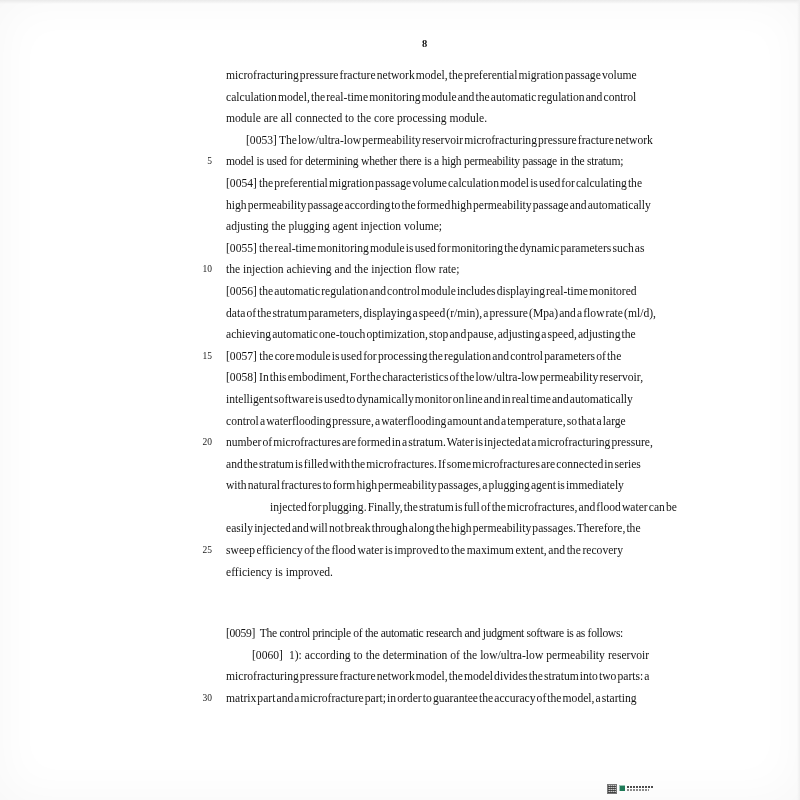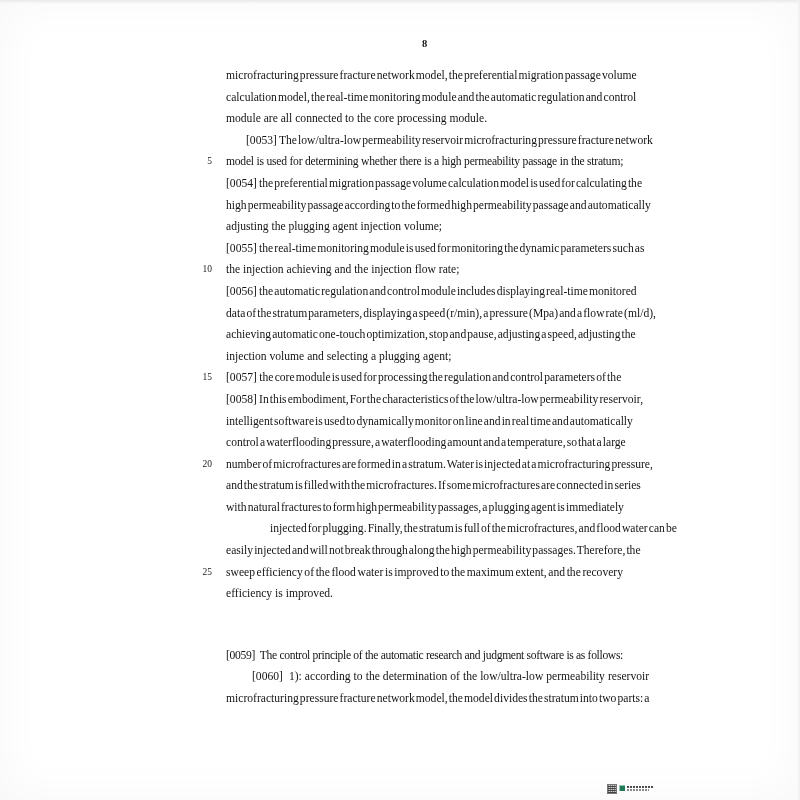--- a/index.html
+++ b/index.html
@@ -140,24 +140,20 @@
   <div class="line">
     <span class="ln"></span>
     <span class="lt" data-j="1" style="word-spacing: -1.8px;"><span class="ltx">data of the stratum parameters, displaying a speed (r/min), a pressure (Mpa) and a flow rate (ml/d),</span></span>
   </div>
 
   <div class="line">
     <span class="ln"></span>
     <span class="lt" data-j="1" style="word-spacing: -1.8px;"><span class="ltx">achieving automatic one-touch optimization, stop and pause, adjusting a speed, adjusting the</span></span>
   </div>
 
-  <div class="line">
-    <span class="ln"></span>
-    <span class="lt"><span class="ltx">injection volume and selecting a plugging agent;</span></span>
-  </div>
 
   <div class="line">
     <span class="ln">15</span>
     <span class="lt" data-j="1" style="word-spacing: -1.7px;"><span class="ltx">[0057]&nbsp; the core module is used for processing the regulation and control parameters of the</span></span>
   </div>
 
 
   <div class="line">
     <span class="ln"></span>
     <span class="lt" data-j="1" style="word-spacing: -1.8px;"><span class="ltx">[0058]&nbsp; In this embodiment, For the characteristics of the low/ultra-low permeability reservoir,</span></span>
@@ -216,20 +212,24 @@
   <div class="line">
     <span class="ln"></span>
     <span class="lt" data-j="1" style="word-spacing: 0.13px; padding-left: 26px;"><span class="ltx">[0060]&nbsp; 1): according to the determination of the low/ultra-low permeability reservoir</span></span>
   </div>
 
   <div class="line">
     <span class="ln"></span>
     <span class="lt" data-j="1" style="word-spacing: -1.8px;"><span class="ltx">microfracturing pressure fracture network model, the model divides the stratum into two parts: a</span></span>
   </div>
 
+  <div class="line">
+    <span class="ln">30</span>
+    <span class="lt" data-j="1" style="word-spacing: -1.8px;"><span class="ltx">matrix part and a microfracture part; in order to guarantee the accuracy of the model, a starting</span></span>
+  </div>
 </div>
 
 <div class="stamp">
   <div class="qr"></div>
   <div class="mark">
     <div class="logo"></div>
     <div class="marktext">
         <i></i>
         <i></i>
       </div>

